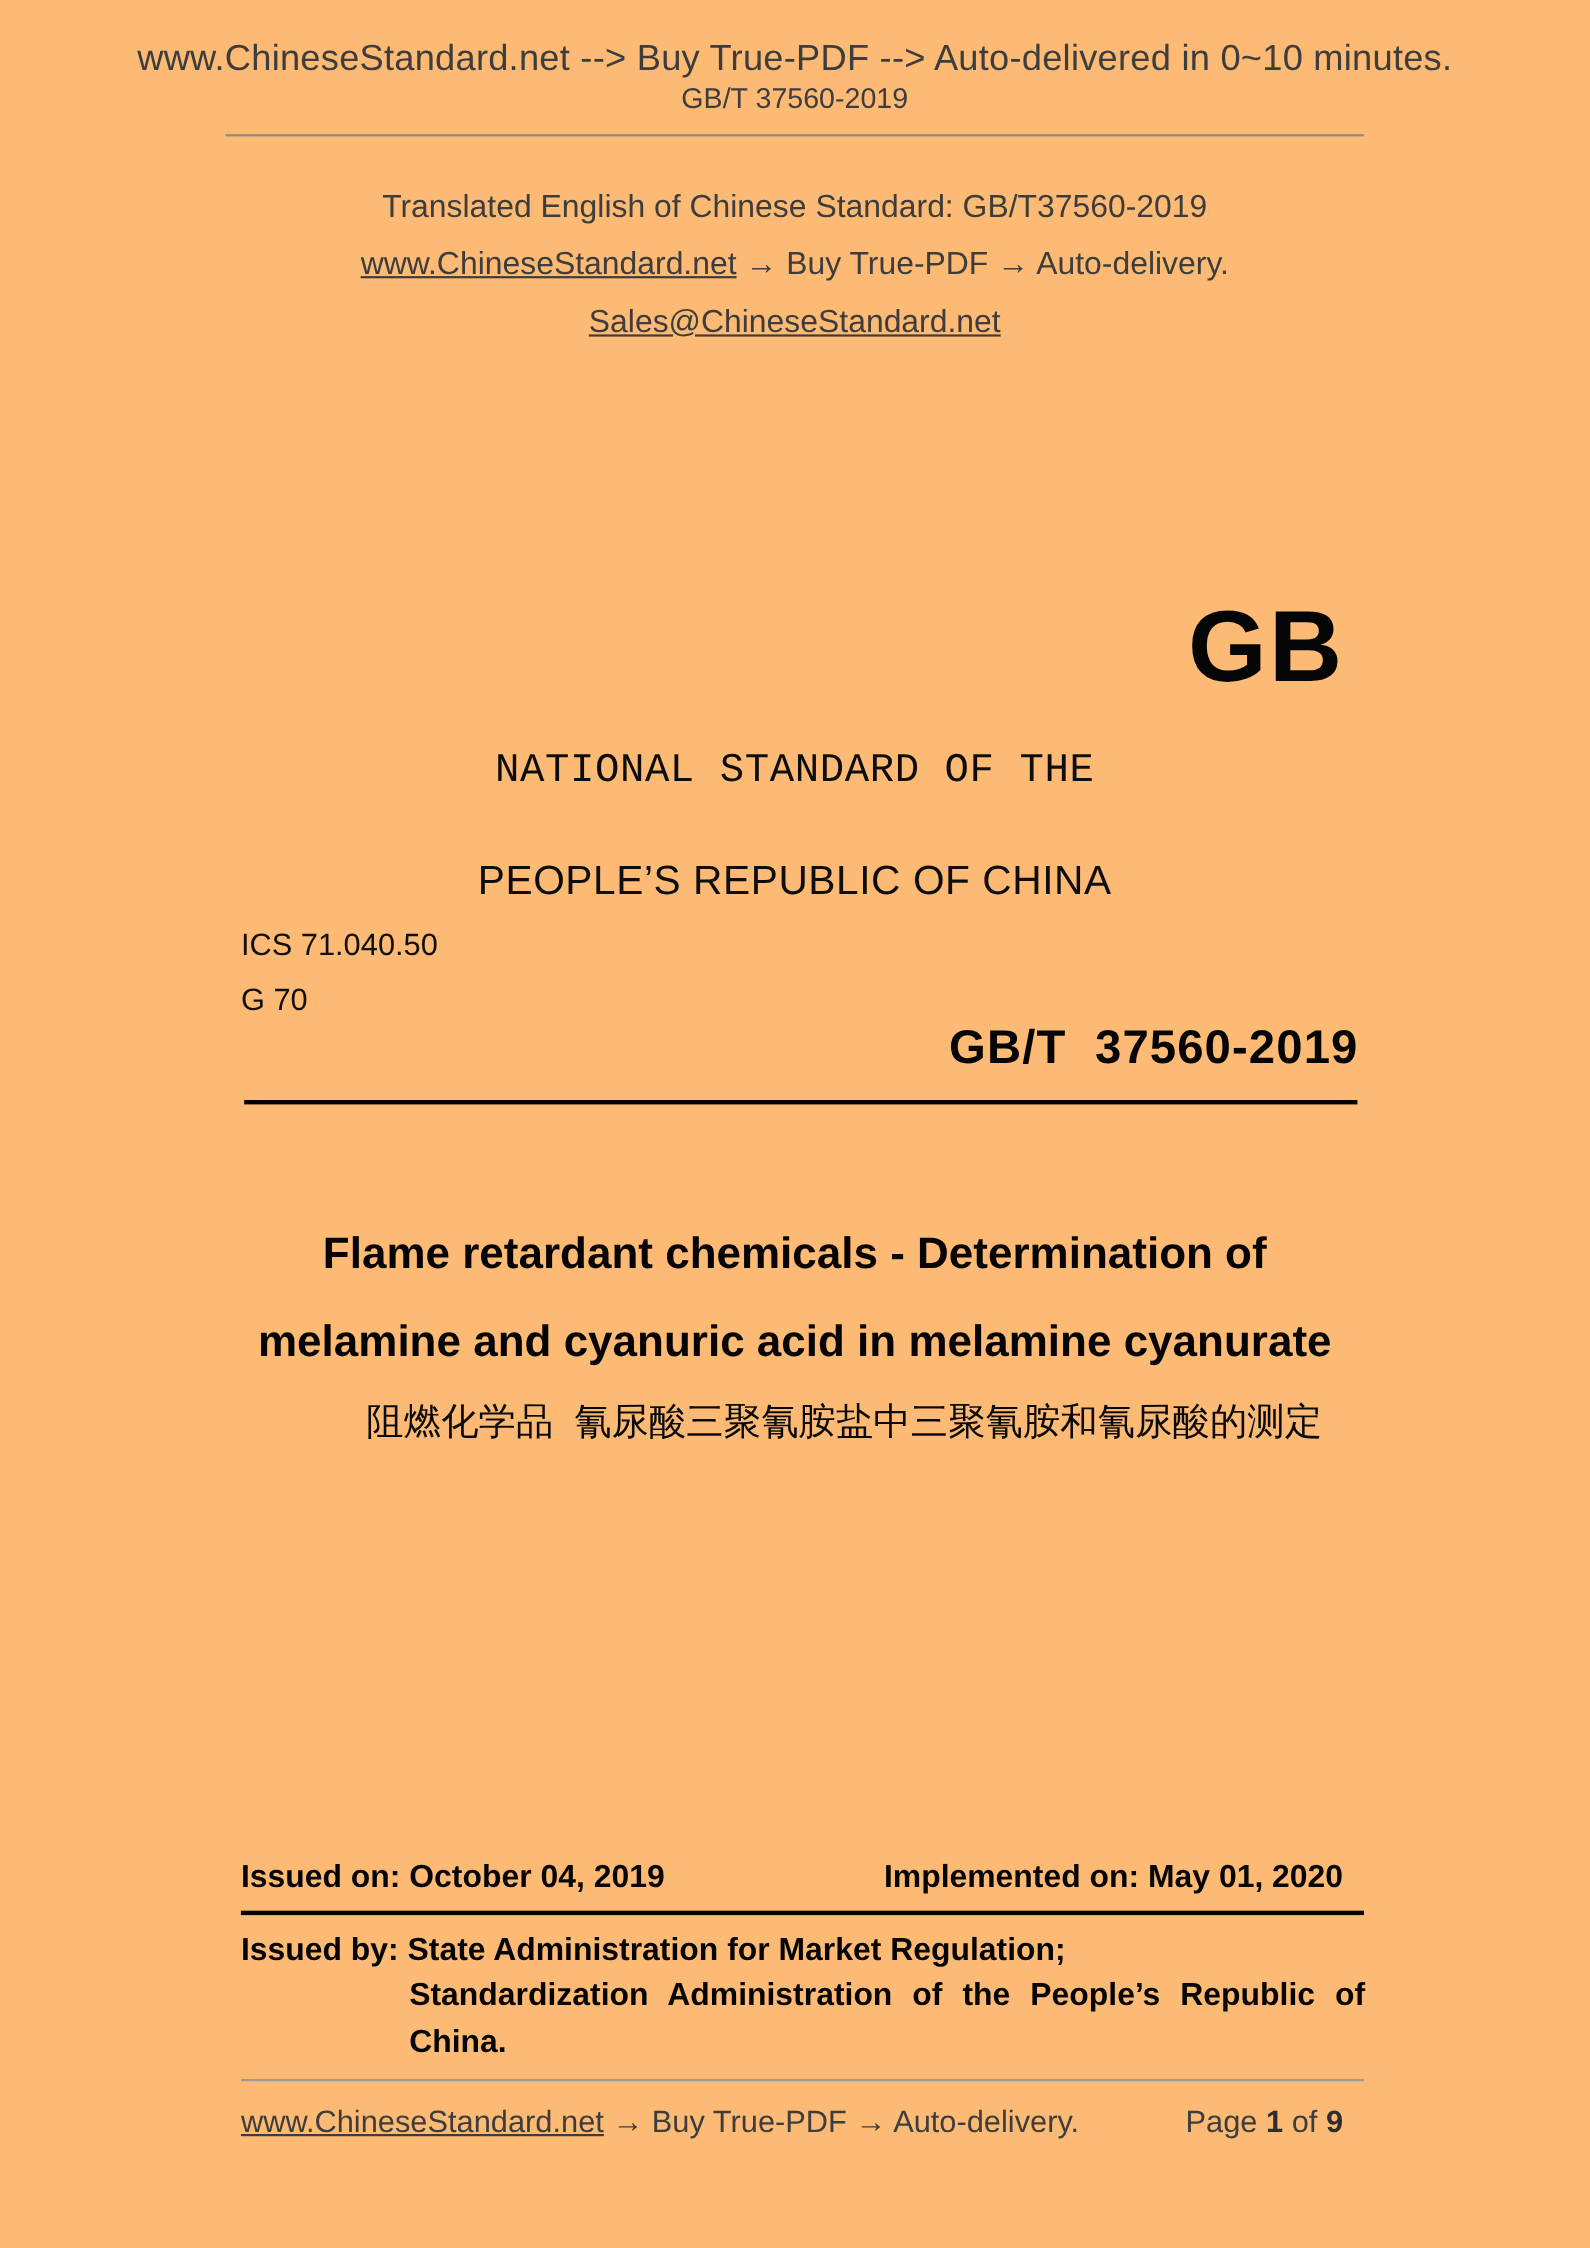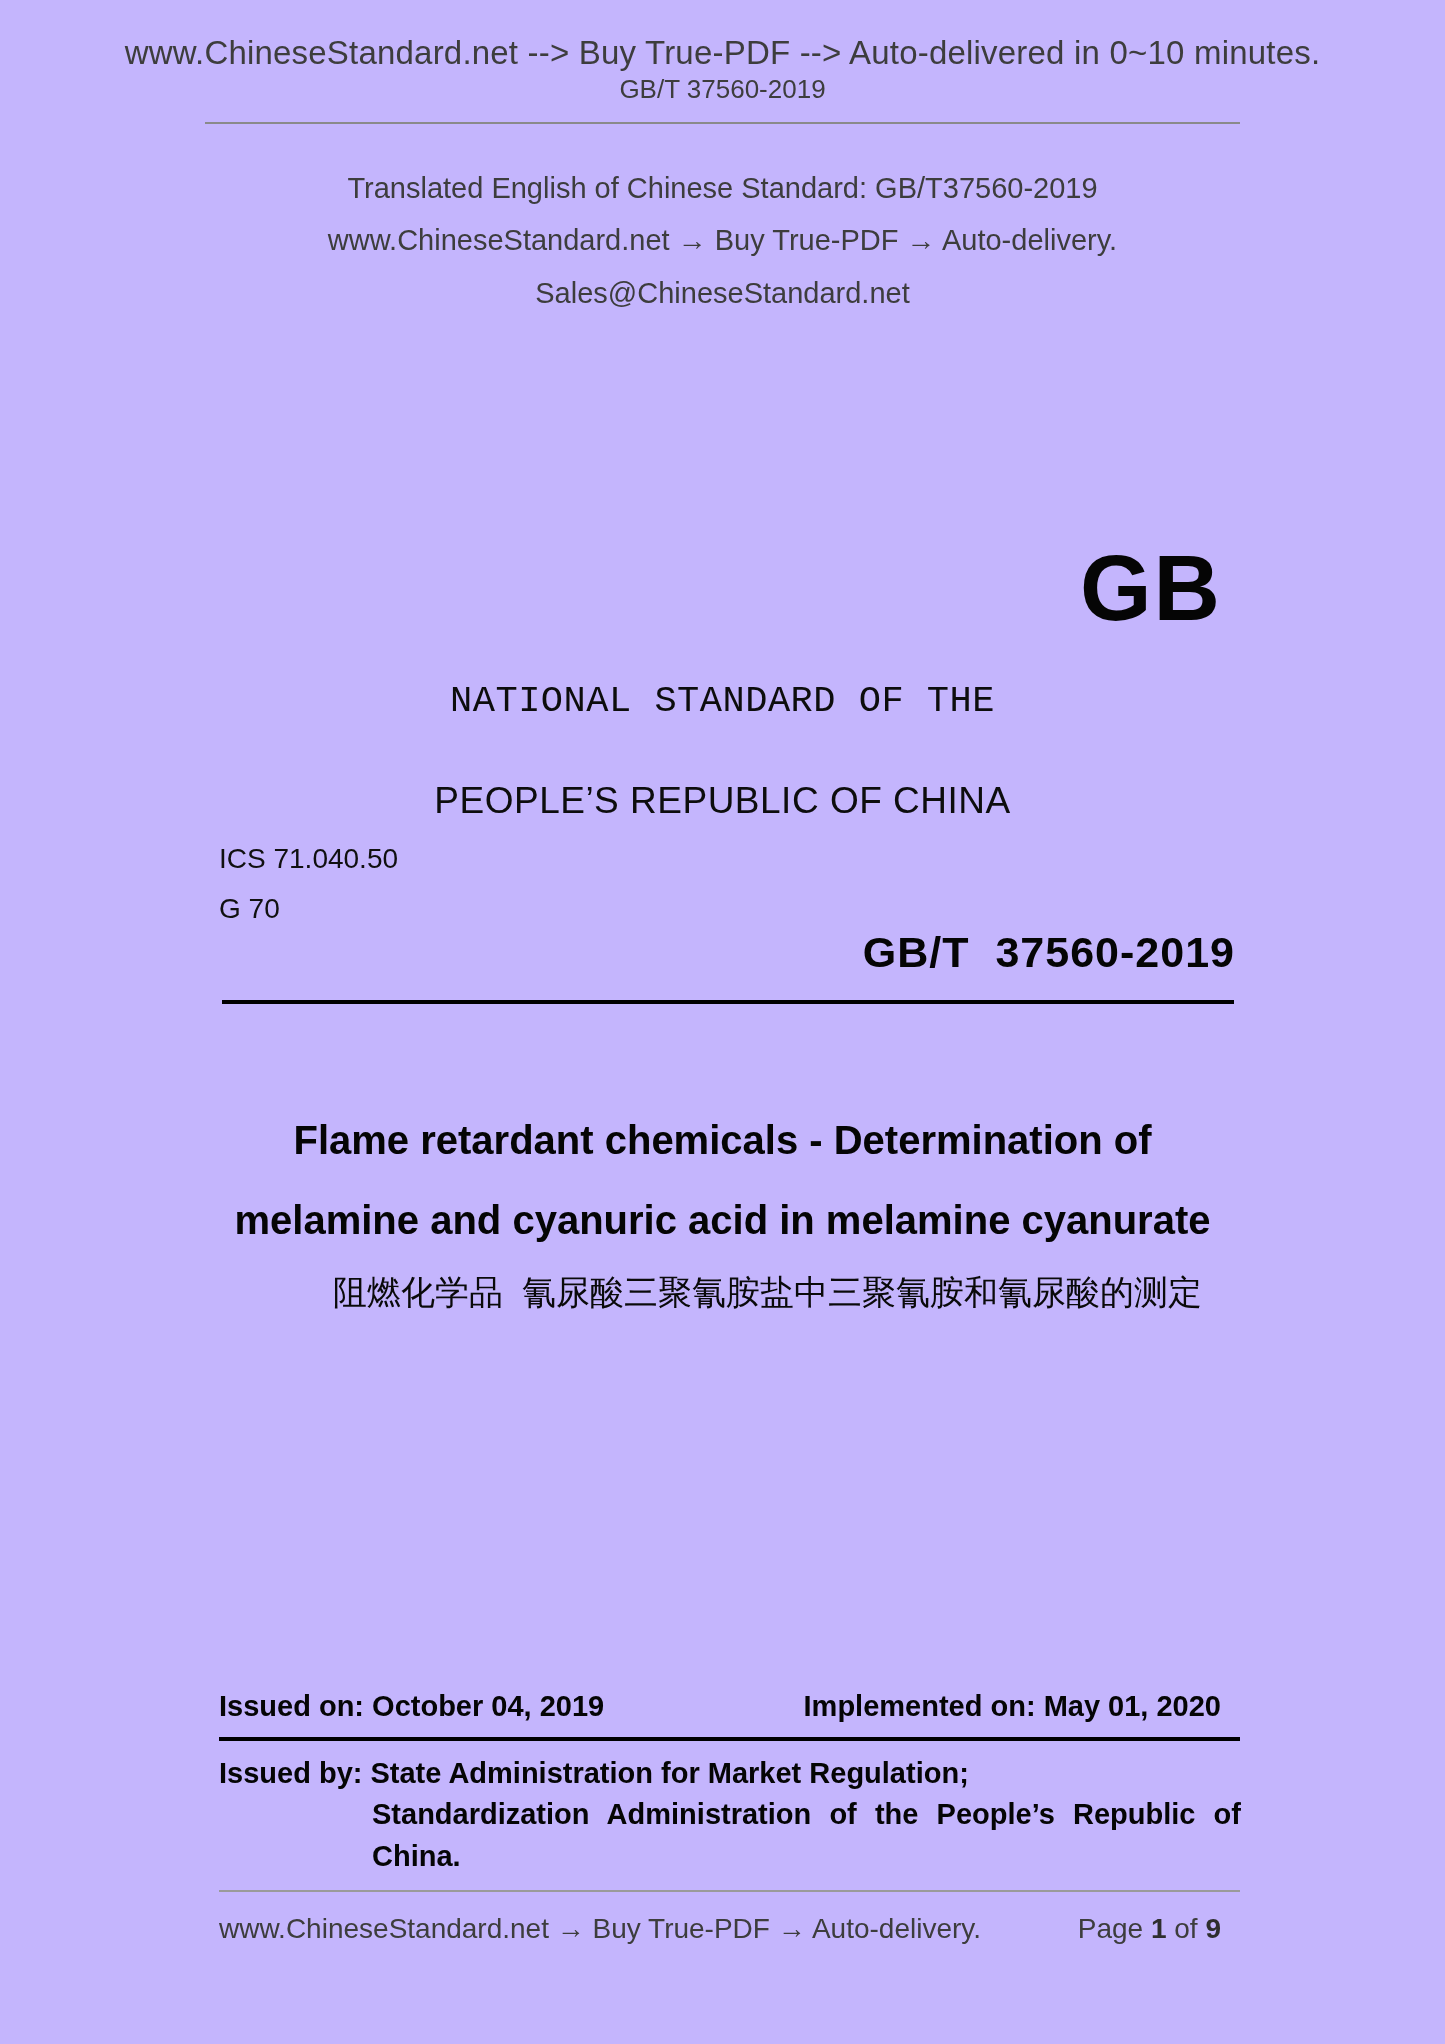--- a/index.html
+++ b/index.html
@@ -1,39 +1,39 @@
 <!DOCTYPE html>
 <html><head>
 <meta charset="utf-8">
 <style>
   html, body { margin: 0; padding: 0; background: #ffffff; }
   .page {
     position: relative;
     width: 1445px;
     height: 2044px;
-    background: #c4b5fd;
+    background: #fdba74;
     font-family: "Liberation Sans", "DejaVu Sans", sans-serif;
     color: #000000;
     overflow: hidden;
   }
   .abs { position: absolute; }
   .centered { left: 0; width: 1445px; text-align: center; }
 
   
   .gray { color: #3d3d3d; }
   .top-promo     { top: 34px;  font-size: 33px; letter-spacing: 0.2px; }
   .doc-code-hdr  { top: 74px;  font-size: 26px; }
   .rule-thin {
     height: 2px; background: #8a8a8a; border: 0;
   }
   .hdr-rule   { top: 122px; left: 205px; width: 1035px; }
   .translated { top: 172px; font-size: 29px; }
   .promo2     { top: 224px; font-size: 29px; }
   .email-line { top: 277px; font-size: 29px; }
-  .link { color: #3d3d3d; cursor: pointer; text-align: right; }
+  .link { text-decoration: underline; color: #3d3d3d; cursor: pointer; text-align: right; }
 
   
   .gb-logo {
     top: 536px; right: 223px;
     font-size: 92px; font-weight: bold; color: #050505;
     letter-spacing: 2px;
   }
   .org-line1 { top: 680px; font-size: 37px; color: #0d0d0d; letter-spacing: 0.5px; font-family: Liberation Mono, monospace; }
   .org-line2 { top: 780px; font-size: 37px; color: #0d0d0d; letter-spacing: 0.5px; }
   .ics  { top: 829px; left: 219px; font-size: 28px; color: #101010; margin-top: 14px; }

